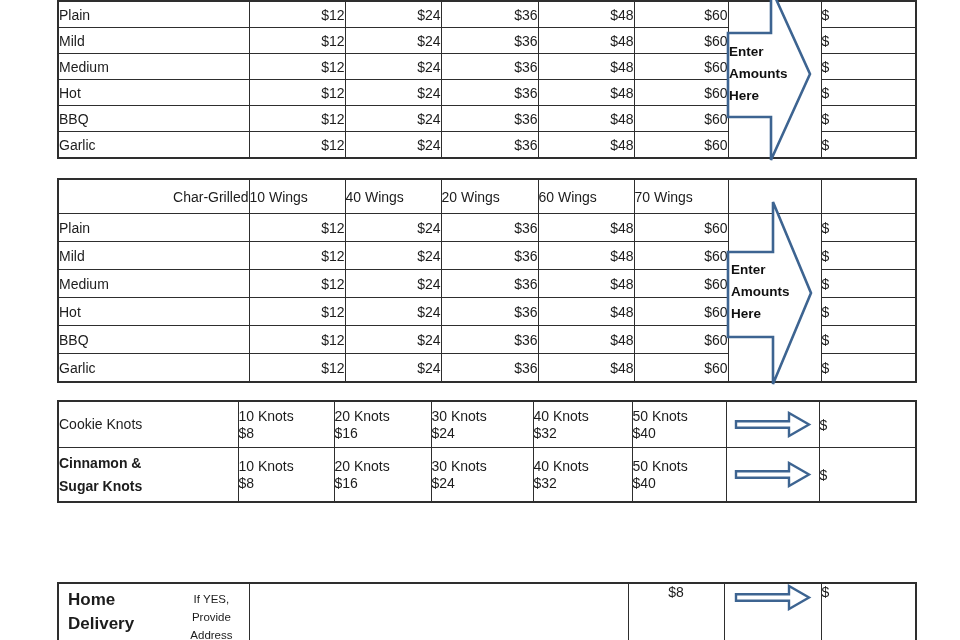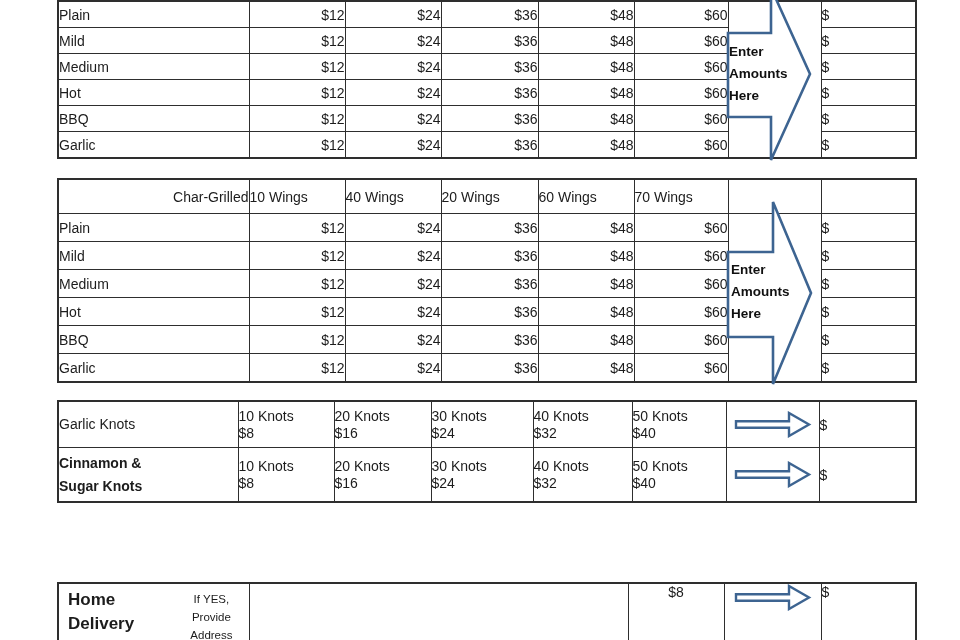--- a/index.html
+++ b/index.html
@@ -218,21 +218,21 @@
         <col style="width:96px">
         <col style="width:97px">
         <col style="width:102px">
       <col style="width:99px">
         <col style="width:94px">
         <col style="width:93px">
         <col style="width:97px">
     </colgroup>
     <tbody>
       <tr class="x1">
-        <td class="xlabel">Garlic Knots</td>
+        <td class="xlabel">Cookie Knots</td>
         <td class="qty preline">10 Knots
 $8</td>
         <td class="qty preline">20 Knots
 $16</td>
         <td class="qty preline">30 Knots
 $24</td>
         <td class="qty preline">40 Knots
 $32</td>
         <td class="qty preline">50 Knots
 $40</td>

